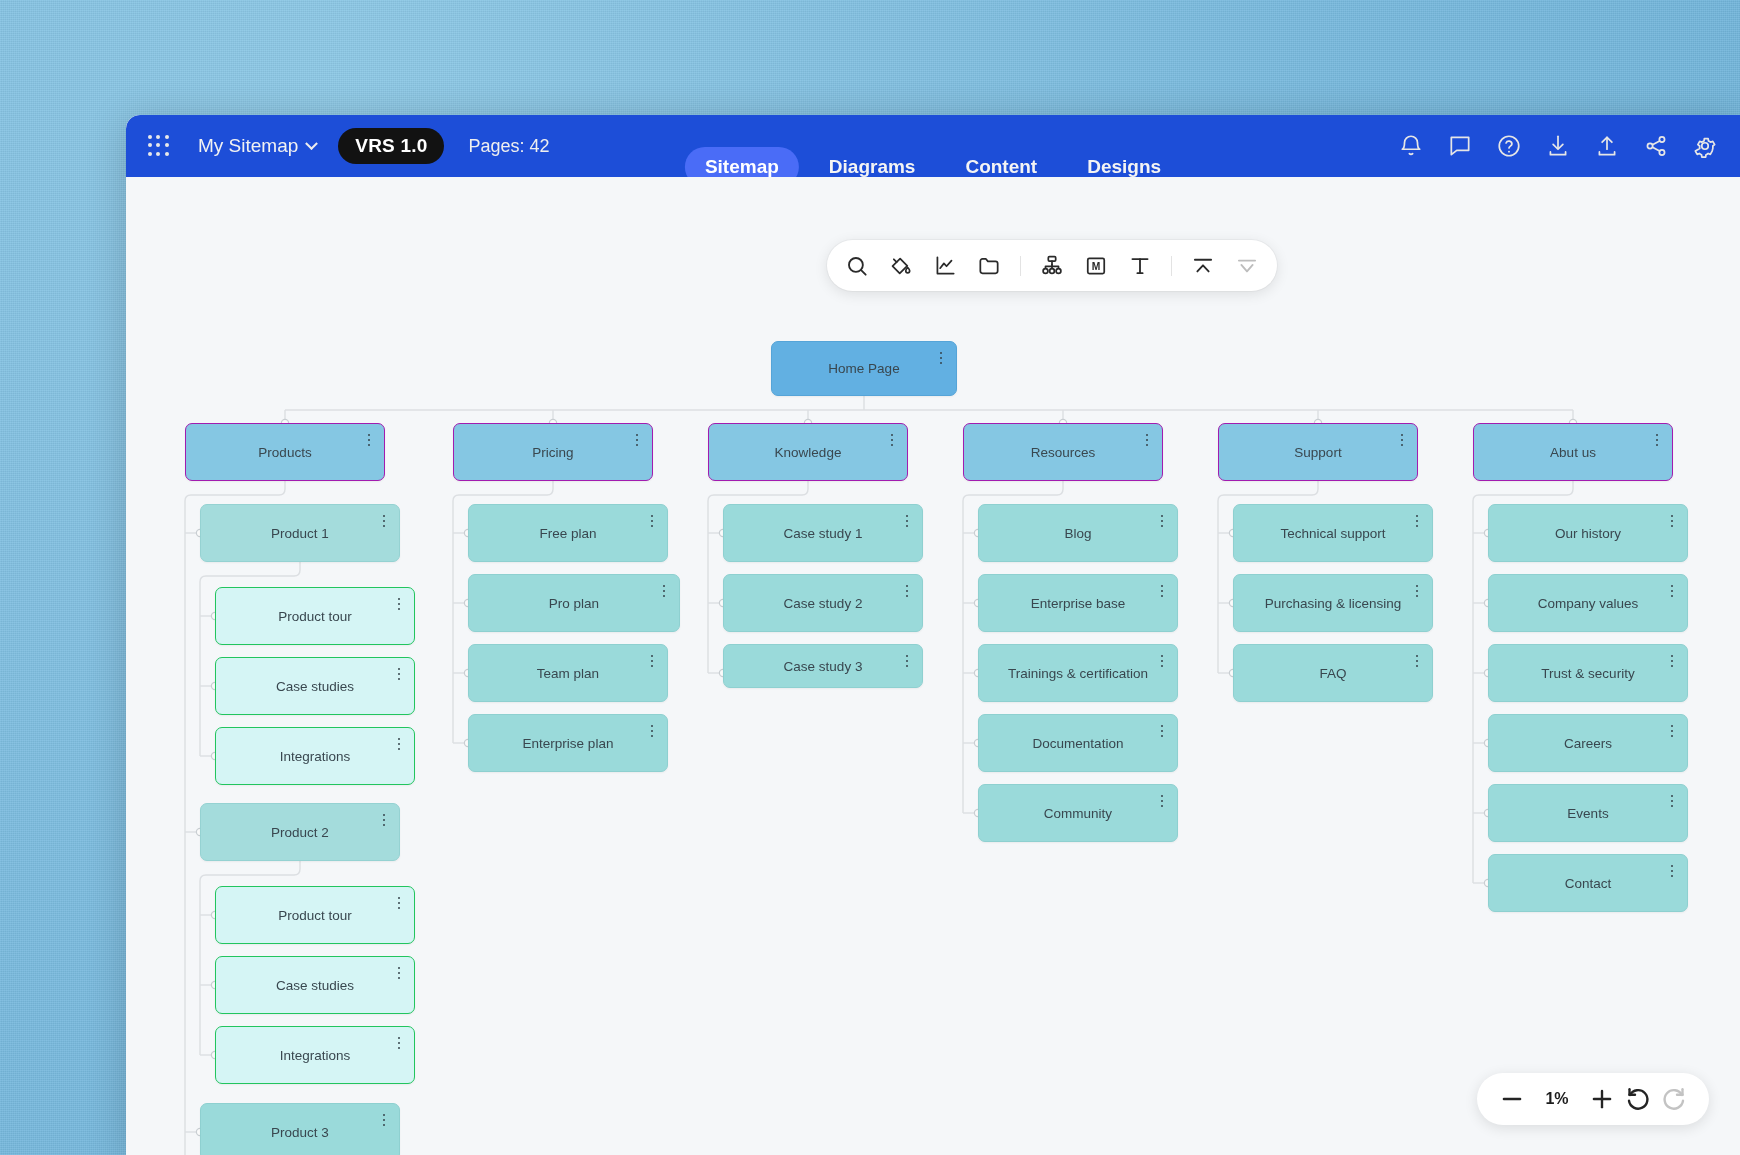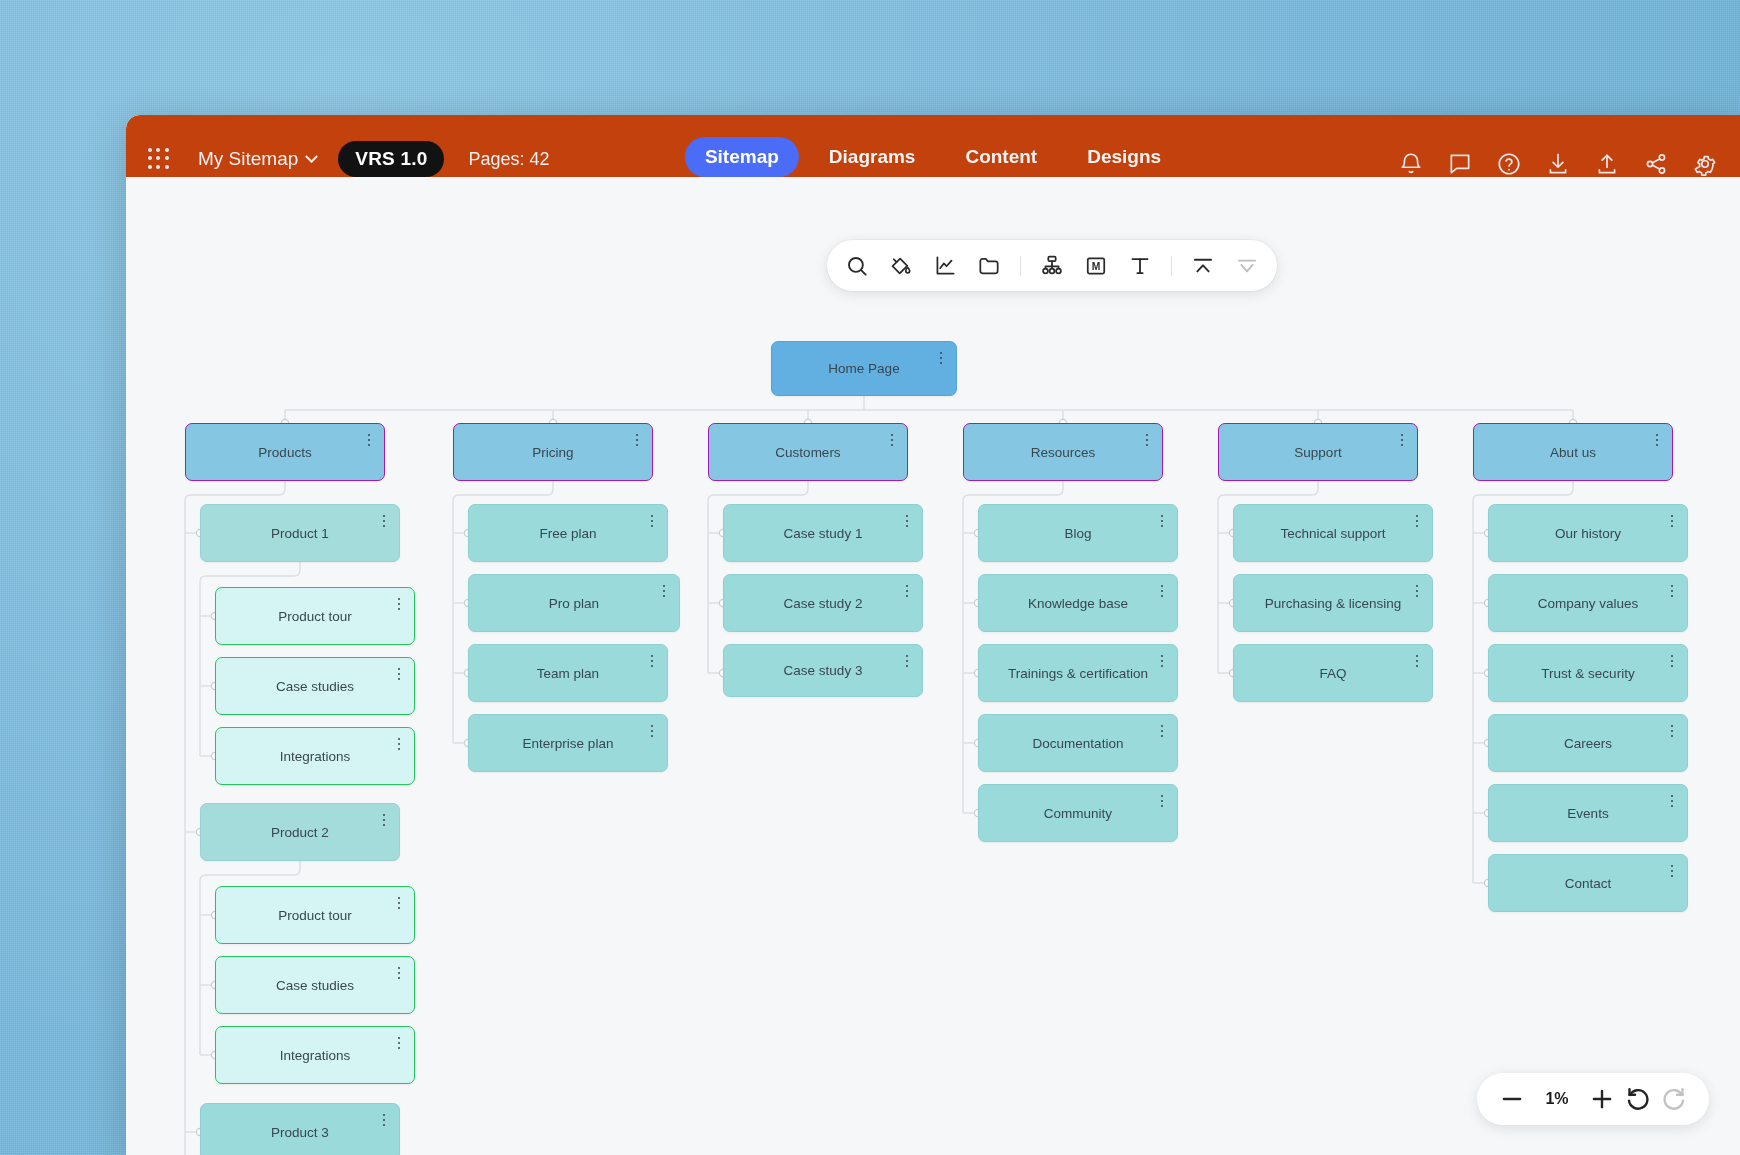--- a/index.html
+++ b/index.html
@@ -29,23 +29,23 @@
     border-top-left-radius: 14px;
     overflow: hidden;
     background: #f4f6f8;
     box-shadow: 0 6px 40px rgba(0,0,0,.18);
   }
 
   
   #topbar {
     position: relative;
     height: 62px;
-    background: #c2410c;
+    background: #1d4ed8;
     display: flex;
-    align-items: flex-end;
+    align-items: center;
     border-top-left-radius: 14px;
   }
   .tb-left { display: flex; align-items: center; gap: 0; padding-left: 20px; }
   .grid-icon {
     width: 26px; height: 26px;
     display: grid;
     grid-template-columns: repeat(3, 1fr);
     grid-template-rows: repeat(3, 1fr);
     gap: 3px;
     padding: 2px;
@@ -368,21 +368,21 @@
         </div>
         <div class="node lvl1" style="left: 327px; top: 246px; width: 200px; height: 58px;">
           <span class="label">Pricing</span>
           <span class="kebab">
             <i></i>
             <i></i>
             <i></i>
           </span>
         </div>
         <div class="node lvl1" style="left: 582px; top: 246px; width: 200px; height: 58px;">
-          <span class="label">Customers</span>
+          <span class="label">Knowledge</span>
           <span class="kebab">
             <i></i>
             <i></i>
             <i></i>
           </span>
         </div>
         <div class="node lvl1" style="left: 837px; top: 246px; width: 200px; height: 58px;">
           <span class="label">Resources</span>
           <span class="kebab">
             <i></i>
@@ -519,38 +519,38 @@
           </span>
         </div>
         <div class="node lvl2" style="left: 597px; top: 397px; width: 200px; height: 58px;">
           <span class="label">Case study 2</span>
           <span class="kebab">
             <i></i>
             <i></i>
             <i></i>
           </span>
         </div>
-        <div class="node lvl2" style="left: 597px; top: 467px; width: 200px; height: 53px;">
+        <div class="node lvl2" style="left: 597px; top: 467px; width: 200px; height: 44px;">
           <span class="label">Case study 3</span>
           <span class="kebab">
             <i></i>
             <i></i>
             <i></i>
           </span>
         </div>
         <div class="node lvl2" style="left: 852px; top: 327px; width: 200px; height: 58px;">
           <span class="label">Blog</span>
           <span class="kebab">
             <i></i>
             <i></i>
             <i></i>
           </span>
         </div>
         <div class="node lvl2" style="left: 852px; top: 397px; width: 200px; height: 58px;">
-          <span class="label">Knowledge base</span>
+          <span class="label">Enterprise base</span>
           <span class="kebab">
             <i></i>
             <i></i>
             <i></i>
           </span>
         </div>
         <div class="node lvl2" style="left: 852px; top: 467px; width: 200px; height: 58px;">
           <span class="label">Trainings &amp; certification</span>
           <span class="kebab">
             <i></i>

